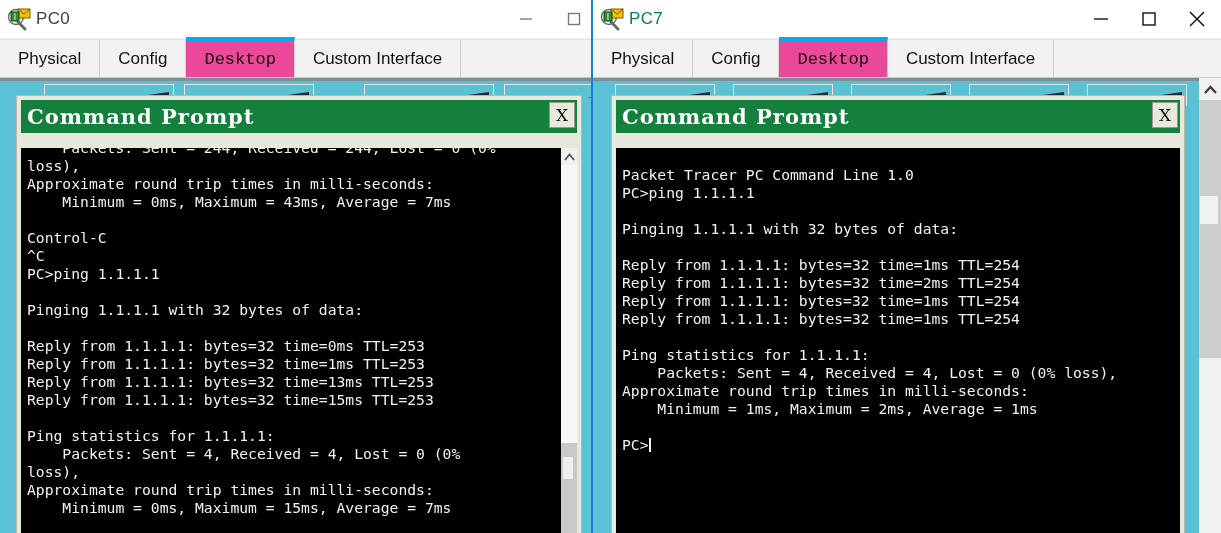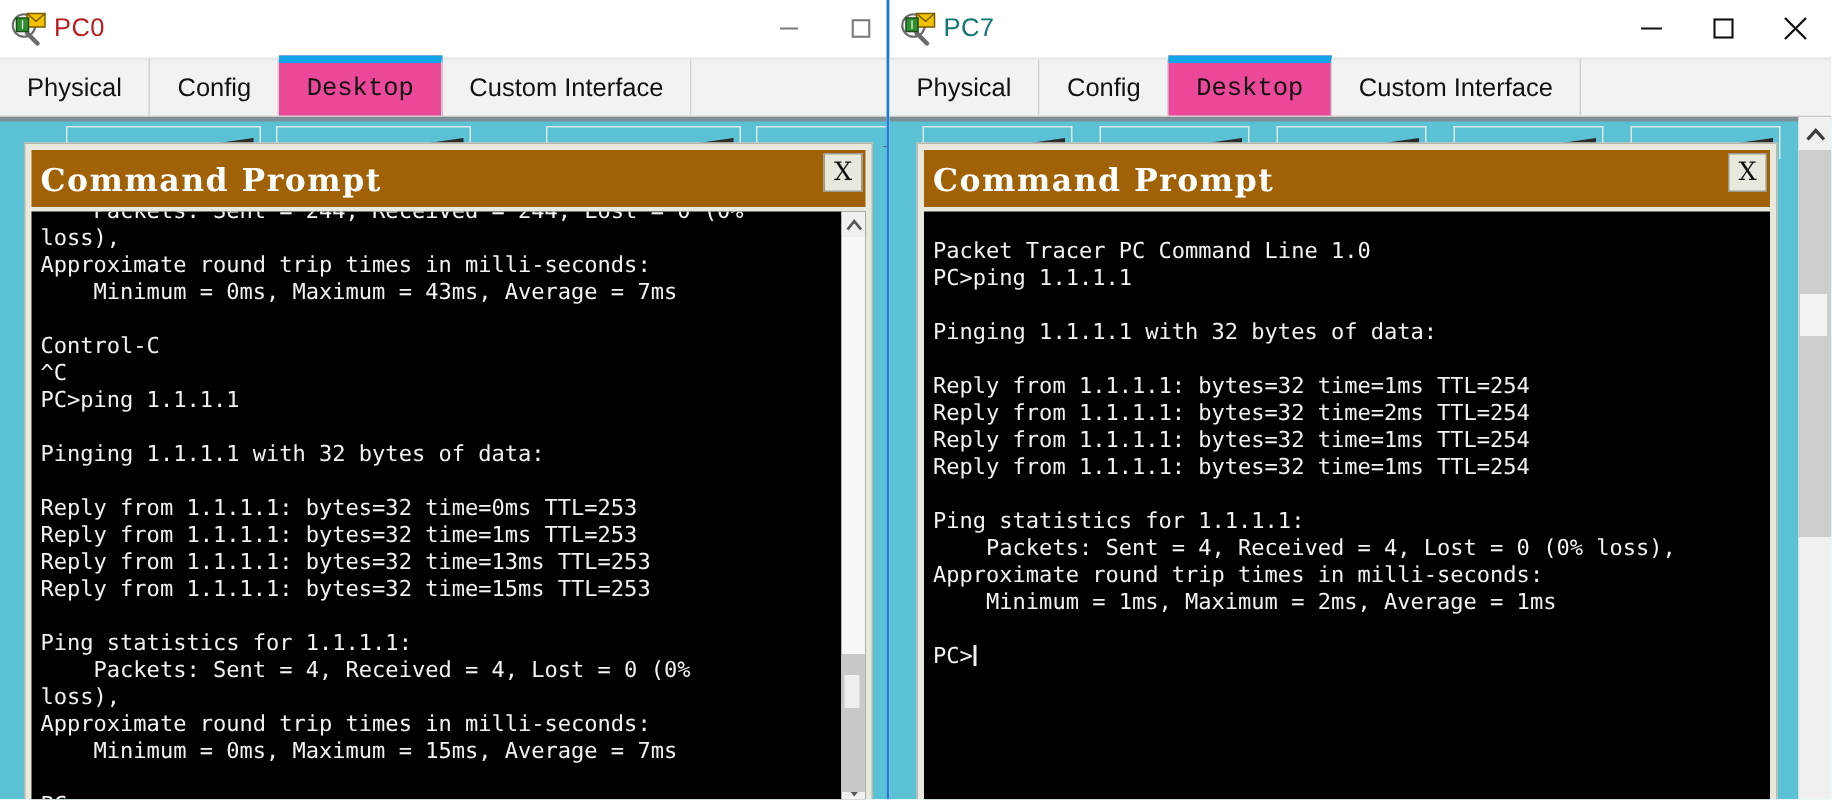--- a/index.html
+++ b/index.html
@@ -27,21 +27,21 @@
     align-items:center;
   }
   .title-icon {
     width:26px; height:26px;
     margin-left:6px; margin-right:4px;
     position:relative; flex:0 0 auto;
   }
   
   .title-text {
     font-size:17px;
-    color:#b91c1c;
+    color:#404040;
     letter-spacing:.3px;
     font-family:"Liberation Sans", sans-serif;
   }
   .pt-window.right .title-text { color:#0f766e; }
 
   .winbtns { position:absolute; right:0; top:0; height:38px; display:flex; }
   .winbtn {
     width:48px; height:38px;
     display:flex; align-items:center; justify-content:center;
     background:transparent;
@@ -102,23 +102,23 @@
 
   
   .cmdwin {
     position:absolute;
     background:#e9e8dc;
     border:1px solid #b9b8ac;
     display:flex; flex-direction:column;
     overflow:hidden;
   }
   .cmd-titlebar {
-    height:38px;
-    margin:4px 4px 0 4px;
-    background:#a16207;
+    height:33px;
+    margin:4px 4px 12px 4px;
+    background:#15803d;
     display:flex; align-items:center;
     position:relative;
     flex:0 0 auto;
   }
   .cmd-title {
     color:#ffffff;
     font-family:"DejaVu Serif","Liberation Serif",serif;
     font-weight:bold;
     font-size:21px;
     padding-left:6px;

